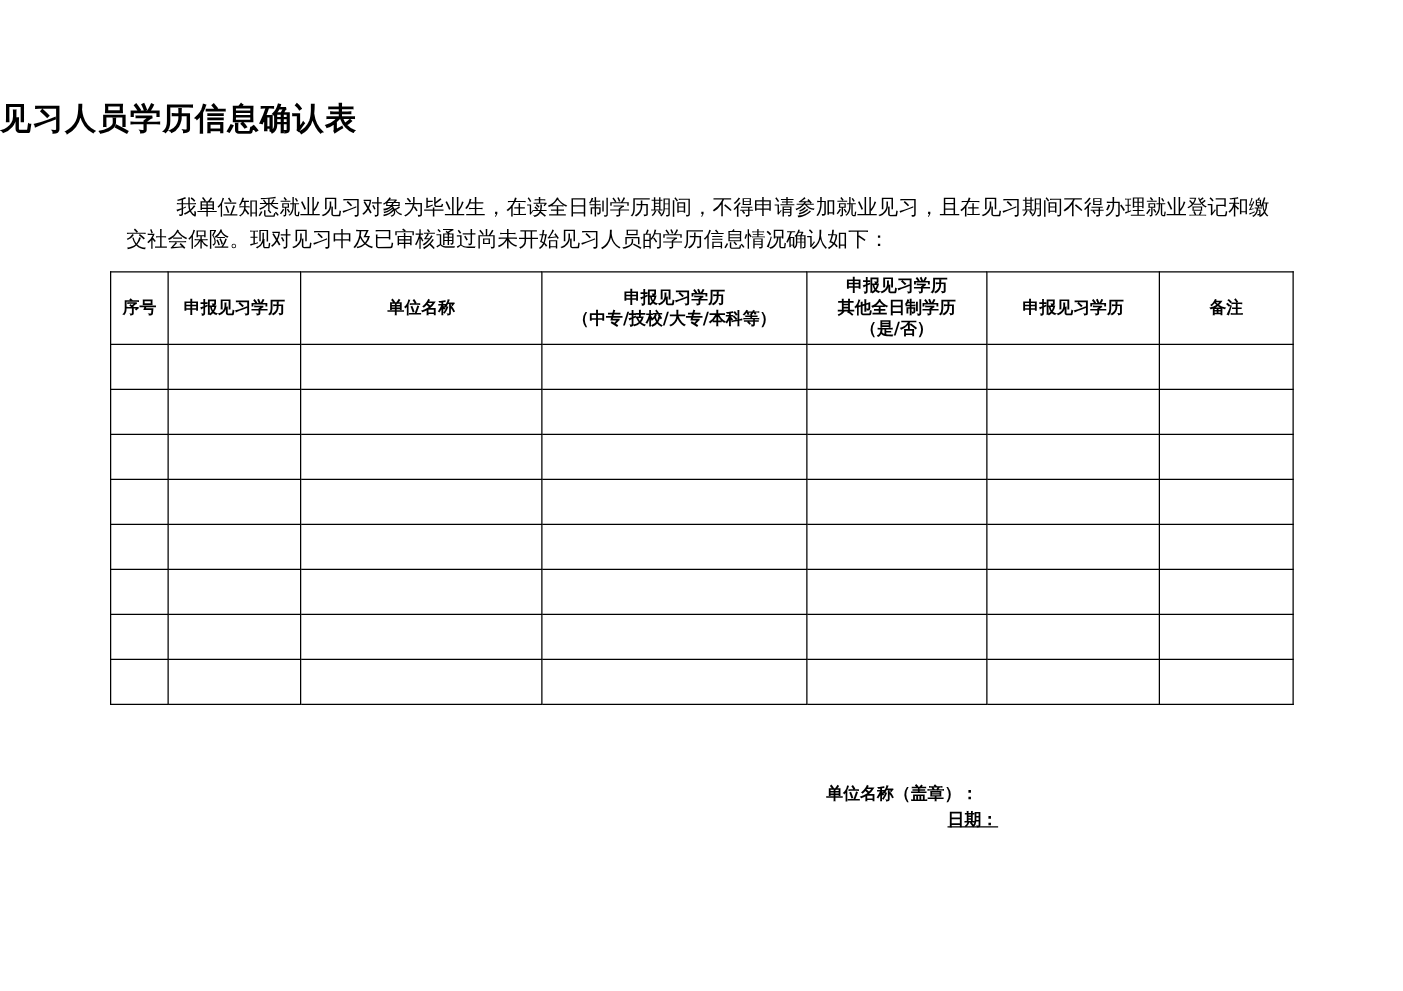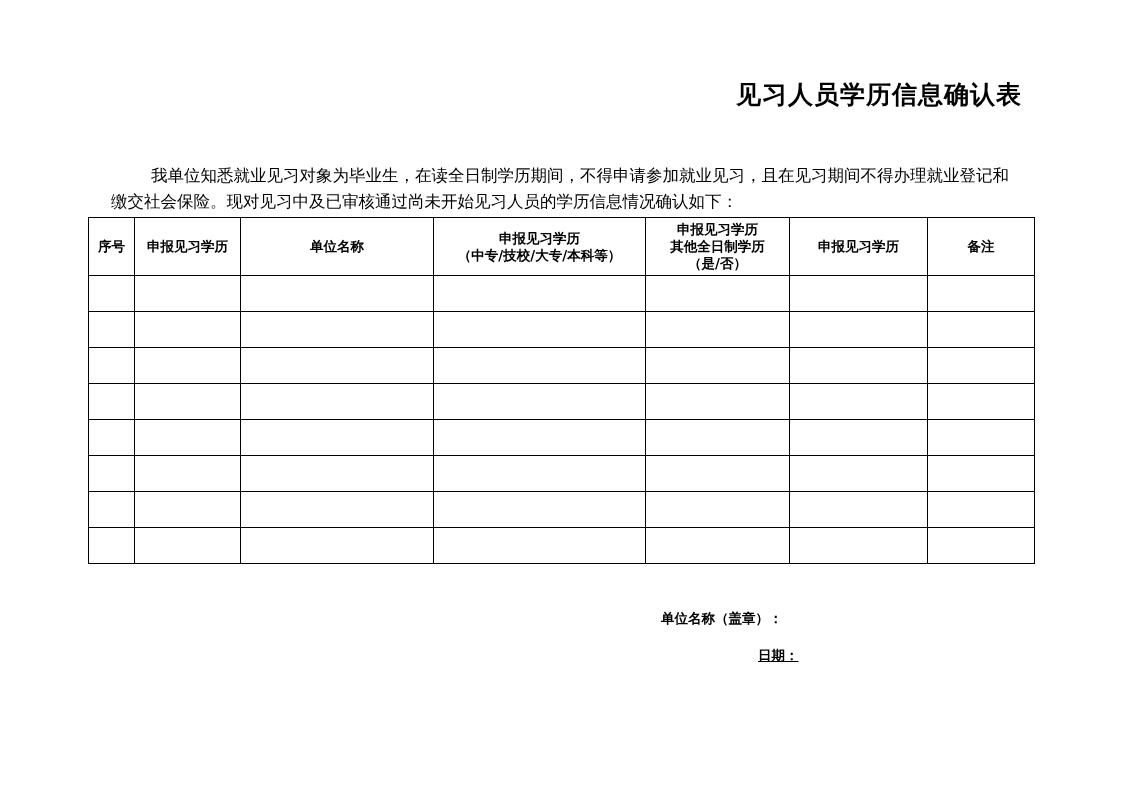--- a/index.html
+++ b/index.html
@@ -1,25 +1,25 @@
 <!DOCTYPE html>
 <html><head>
 <meta charset="utf-8">
 <style>
   html, body { margin: 0; padding: 0; background: #ffffff; }
   body { width: 1122px; height: 793px; position: relative; overflow: hidden; color: #000; }
   .title {
-    position: absolute; left: 0; top: 78px; width: 1022px; text-align: right;
+    position: absolute; left: 0; top: 78px; width: 1022px; text-align: left;
     font-family: "DejaVu Sans", sans-serif; font-weight: bold; font-size: 25px; letter-spacing: 1px;
   }
   .intro {
     position: absolute; left: 93px; top: 145px; width: 940px;
     font-family: "DejaVu Serif", serif; font-size: 16.5px; line-height: 26px;
   }
-  .intro p { margin: 18px; text-indent: 40px; }
+  .intro p { margin: 8px; text-indent: 40px; }
   table.form {
     position: absolute; left: 88px; top: 217px; border-collapse: collapse;
     table-layout: fixed; width: 946px;
   }
   table.form td, table.form th {
     border: 1.5px solid #000; padding: 0; text-align: center; vertical-align: middle;
     font-family: "DejaVu Sans", sans-serif; font-weight: bold; font-size: 13.5px; line-height: 17px;
   }
   table.form thead tr { height: 58px; }
   table.form tbody tr { height: 36px; }
@@ -144,14 +144,14 @@
         <td></td>
         <td></td>
         <td></td>
         <td></td>
         <td></td>
         <td></td>
       </tr>
     </tbody>
 </table>
 
-<div class="footer-label" style="left:661px; top:610px;">单位名称（盖章）：</div>
+<div class="footer-label" style="left:661px; top:626px;">单位名称（盖章）：</div>
 <div class="footer-label" style="left:758px; top:647px;text-decoration:underline;">日期：</div>
 
 </body></html>

